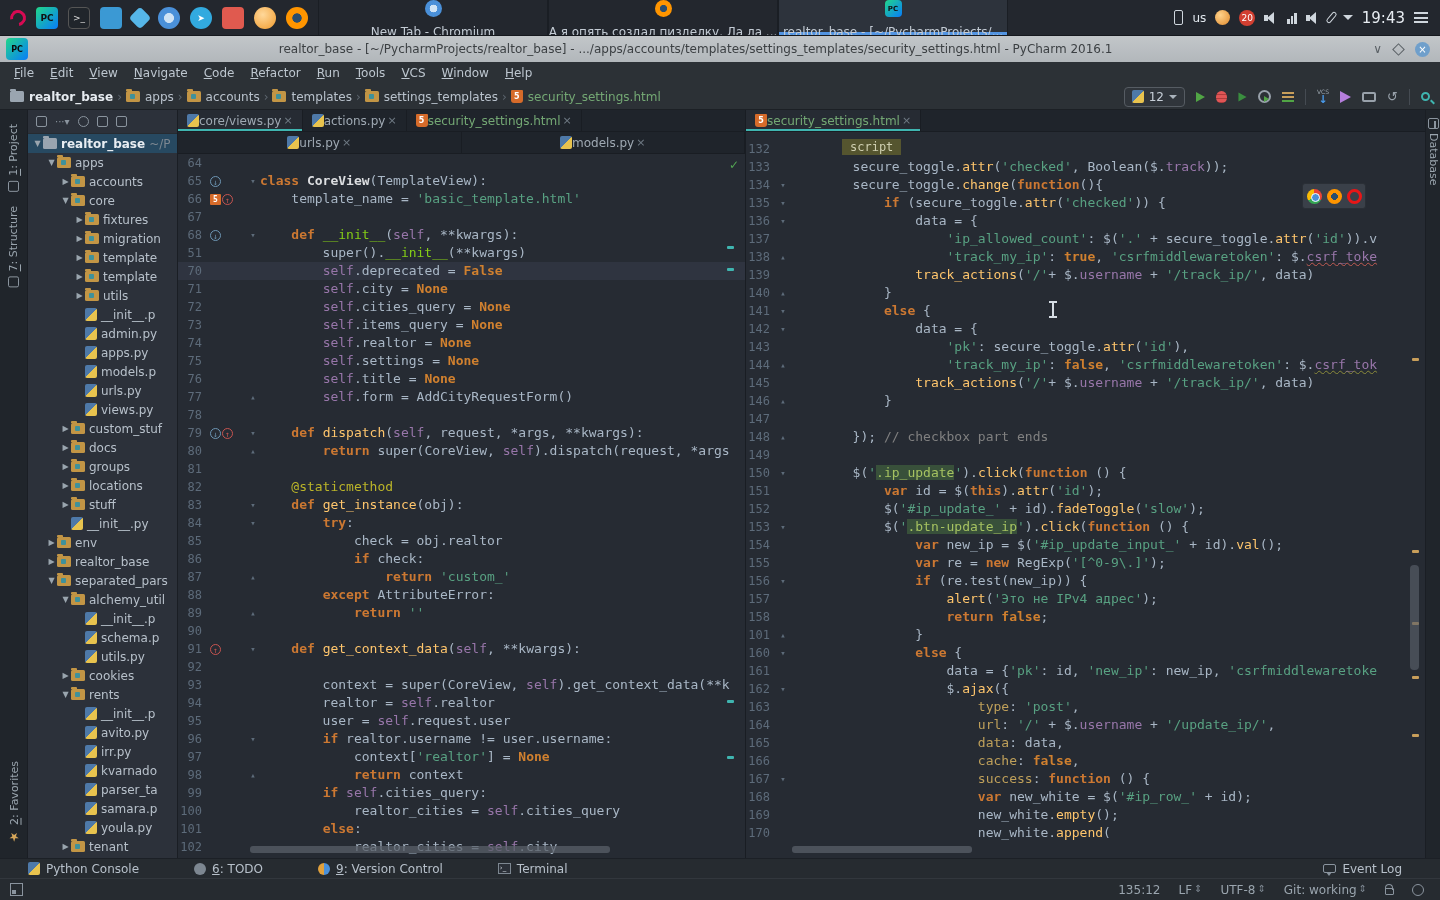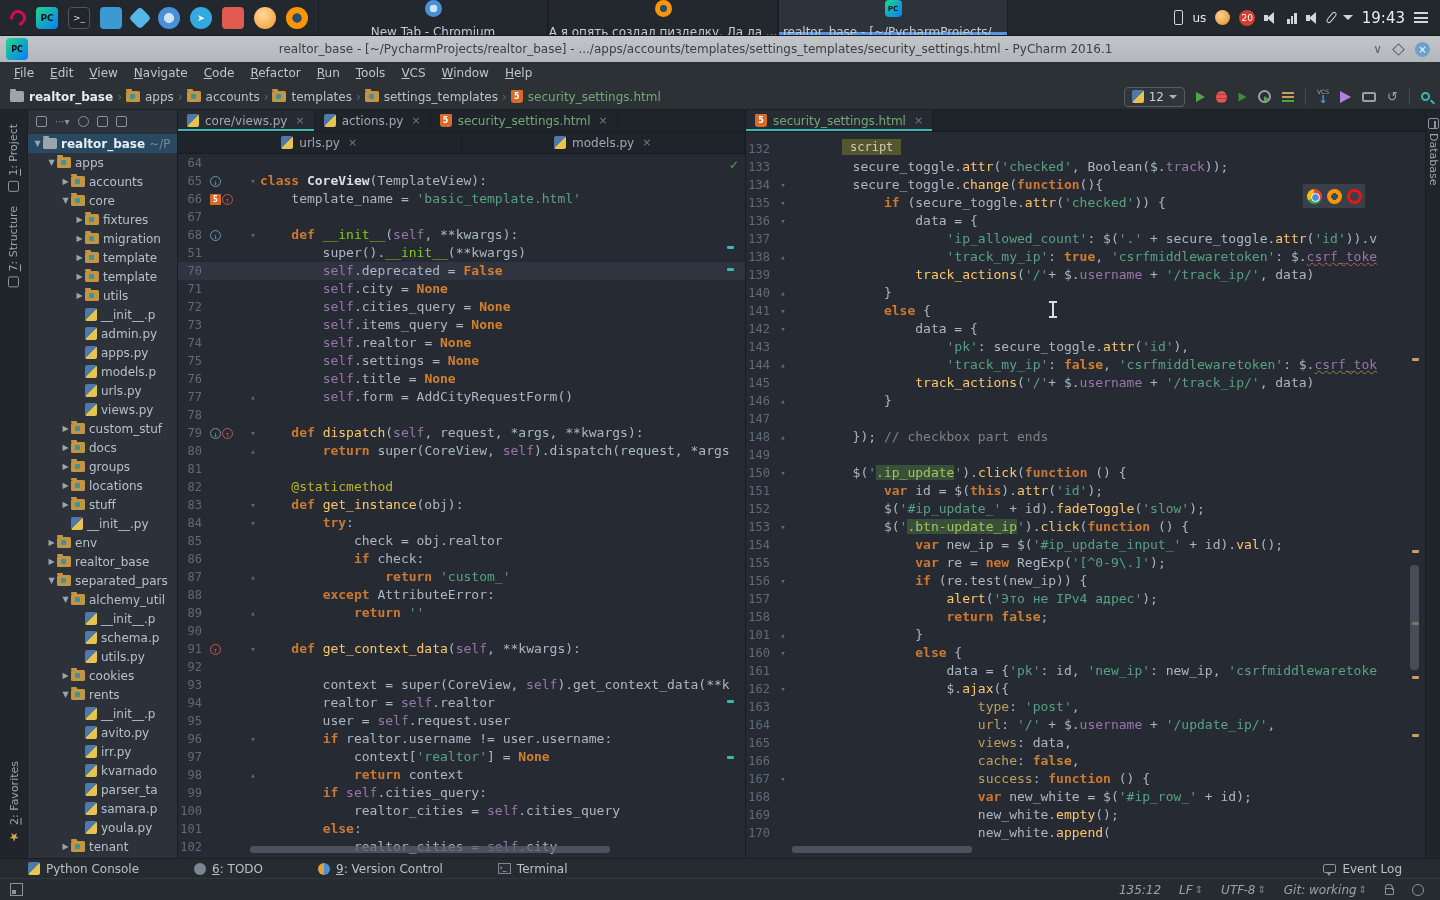--- a/index.html
+++ b/index.html
@@ -88,21 +88,21 @@
   .ic-folder.plain::after{display:none;}
   .ic-folder.gray{background:#9aa5b0;}
   .ic-folder.gray::before{background:#9aa5b0;}
   .ic-py{width:12px;height:13px;border-radius:2px;background:linear-gradient(135deg,#4e79a8 50%,#e8c34e 50%);flex:none;}
   .ic-html{width:12px;height:13px;background:#d66b2a;border-radius:1px 1px 3px 3px;color:#fff;font-size:8px;font-weight:bold;display:flex;align-items:center;justify-content:center;flex:none;}
   
   .editor{position:absolute;top:0;height:748px;background:#262b33;overflow:hidden;}
   #ed-left{left:178px;width:568px;border-right:1px solid #191d23;}
   #ed-right{left:746px;width:679px;}
   .tabbar{height:22px;background:#1f242b;display:flex;align-items:stretch;border-bottom:1px solid #191d23;}
-  .tab{display:flex;align-items:center;gap:6px;padding:0 9px;font-size:12px;color:#9fa9b3;border-right:1px solid #191d23;white-space:nowrap;}
+  .tab{display:flex;align-items:center;padding:0 9px;font-size:12px;color:#9fa9b3;border-right:1px solid #191d23;white-space:nowrap;}
   .tab.active{background:#262b33;box-shadow:inset 0 -2px 0 #3fb5b0;}
   .tab.green .tlbl{color:#74a874;}
   .tab .x{color:#6f7a84;font-size:11px;margin-left:2px;}
   .tab.fill{flex:1;justify-content:center;}
   
   .codewrap{position:absolute;left:0;right:0;bottom:0;font-family:"DejaVu Sans Mono","Liberation Mono",monospace;font-size:13px;line-height:18px;}
   #ed-left .codewrap{top:44px;}
   #ed-right .codewrap{top:30px;}
   .code-line{display:flex;height:18px;white-space:pre;}
   .code-line.current{background:#2f3440;}
@@ -146,21 +146,21 @@
   .tb-item:first-child{margin-left:20px;}
   .tb-item u{text-decoration:underline;}
   .tb-right{margin-left:auto;display:flex;align-items:center;gap:6px;margin-right:30px;}
   .bubble{width:13px;height:9px;border:1.5px solid #8a949e;border-radius:2px;position:relative;}
   .bubble::after{content:"";position:absolute;left:2px;bottom:-4px;border-left:3px solid transparent;border-right:3px solid transparent;border-top:4px solid #8a949e;}
   .ic-term{width:13px;height:11px;background:#2b3038;border:1px solid #7d8791;color:#cfd6dd;font-size:7px;line-height:9px;padding-left:1px;}
   .ic-todo{width:12px;height:12px;border-radius:50%;background:#7d8791;position:relative;}
   .ic-vcs{width:12px;height:12px;border-radius:50%;background:linear-gradient(90deg,#e0a03c 50%,#4a90d9 50%);}
   #statusbar{position:absolute;left:0;top:878px;width:1440px;height:22px;background:#262b30;border-top:1px solid #32373d;display:flex;align-items:center;font-size:12px;color:#9aa5ae;padding:0 10px;}
   .sb-right{margin-left:auto;display:flex;align-items:center;gap:18px;margin-right:6px;}
-  .sb-item{display:flex;align-items:center;gap:2px;white-space:nowrap;font-style:italic;}
+  .sb-item{display:flex;gap:2px;white-space:nowrap;}
   .updown{font-size:10px;color:#7d8791;}
   .sb-sq{width:13px;height:13px;border:1.5px solid #8a949e;position:relative;}
   .sb-sq::after{content:"";position:absolute;left:1px;bottom:1px;width:4px;height:4px;background:#8a949e;}
   .lockic{width:9px;height:7px;border:1.5px solid #8a949e;border-radius:1px;position:relative;margin-top:4px;}
   .lockic::before{content:"";position:absolute;left:-1px;top:-5px;width:6px;height:5px;border:1.5px solid #8a949e;border-bottom:none;border-radius:4px 4px 0 0;}
   .hector{width:12px;height:12px;border:1.5px solid #8a949e;border-radius:50%;}
 </style>
 </head>
 <body>
 
@@ -632,21 +632,21 @@
         <div class="code-line"><span class="ln">155</span><span class="fold"></span><span class="codetxt"><span class="tk-t">                </span><span class="tk-k">var</span><span class="tk-t"> re = </span><span class="tk-k">new</span><span class="tk-t"> RegExp(</span><span class="tk-s">'[^0-9\.]'</span><span class="tk-t">);</span></span></div>
         <div class="code-line"><span class="ln">156</span><span class="fold">▾</span><span class="codetxt"><span class="tk-t">                </span><span class="tk-k">if</span><span class="tk-t"> (re.test(new_ip)) {</span></span></div>
         <div class="code-line"><span class="ln">157</span><span class="fold"></span><span class="codetxt"><span class="tk-t">                    </span><span class="tk-f">alert</span><span class="tk-t">(</span><span class="tk-s">'Это не IPv4 адрес'</span><span class="tk-t">);</span></span></div>
         <div class="code-line"><span class="ln">158</span><span class="fold"></span><span class="codetxt"><span class="tk-t">                    </span><span class="tk-k">return</span><span class="tk-t"> </span><span class="tk-b">false</span><span class="tk-t">;</span></span></div>
         <div class="code-line"><span class="ln">101</span><span class="fold">▴</span><span class="codetxt"><span class="tk-t">                }</span></span></div>
         <div class="code-line"><span class="ln">160</span><span class="fold">▾</span><span class="codetxt"><span class="tk-t">                </span><span class="tk-k">else</span><span class="tk-t"> {</span></span></div>
         <div class="code-line"><span class="ln">161</span><span class="fold"></span><span class="codetxt"><span class="tk-t">                    data = {</span><span class="tk-s">'pk'</span><span class="tk-t">: id, </span><span class="tk-s">'new_ip'</span><span class="tk-t">: new_ip, </span><span class="tk-s">'csrfmiddlewaretoke</span></span></div>
         <div class="code-line"><span class="ln">162</span><span class="fold">▾</span><span class="codetxt"><span class="tk-t">                    $.</span><span class="tk-f">ajax</span><span class="tk-t">({</span></span></div>
         <div class="code-line"><span class="ln">163</span><span class="fold"></span><span class="codetxt"><span class="tk-t">                        </span><span class="tk-o">type</span><span class="tk-t">: </span><span class="tk-s">'post'</span><span class="tk-t">,</span></span></div>
         <div class="code-line"><span class="ln">164</span><span class="fold"></span><span class="codetxt"><span class="tk-t">                        </span><span class="tk-o">url</span><span class="tk-t">: </span><span class="tk-s">'/'</span><span class="tk-t"> + $.</span><span class="tk-v">username</span><span class="tk-t"> + </span><span class="tk-s">'/update_ip/'</span><span class="tk-t">,</span></span></div>
-        <div class="code-line"><span class="ln">165</span><span class="fold"></span><span class="codetxt"><span class="tk-t">                        </span><span class="tk-o">views</span><span class="tk-t">: data,</span></span></div>
+        <div class="code-line"><span class="ln">165</span><span class="fold"></span><span class="codetxt"><span class="tk-t">                        </span><span class="tk-o">data</span><span class="tk-t">: data,</span></span></div>
         <div class="code-line"><span class="ln">166</span><span class="fold"></span><span class="codetxt"><span class="tk-t">                        </span><span class="tk-o">cache</span><span class="tk-t">: </span><span class="tk-b">false</span><span class="tk-t">,</span></span></div>
         <div class="code-line"><span class="ln">167</span><span class="fold">▾</span><span class="codetxt"><span class="tk-t">                        </span><span class="tk-o">success</span><span class="tk-t">: </span><span class="tk-k">function</span><span class="tk-t"> () {</span></span></div>
         <div class="code-line"><span class="ln">168</span><span class="fold"></span><span class="codetxt"><span class="tk-t">                        </span><span class="tk-k">var</span><span class="tk-t"> new_white = $(</span><span class="tk-s">'#ip_row_'</span><span class="tk-t"> + id);</span></span></div>
         <div class="code-line"><span class="ln">169</span><span class="fold"></span><span class="codetxt"><span class="tk-t">                        new_white.</span><span class="tk-f">empty</span><span class="tk-t">();</span></span></div>
         <div class="code-line"><span class="ln">170</span><span class="fold"></span><span class="codetxt"><span class="tk-t">                        new_white.</span><span class="tk-f">append</span><span class="tk-t">(</span></span></div>
       </div>
     <span class="stripe-mark" style="left:666px;top:248px;background:#c89e5a;"></span>
     <span class="stripe-mark" style="left:666px;top:440px;background:#c89e5a;"></span>
     <span class="stripe-mark" style="left:666px;top:512px;background:#c89e5a;"></span>
     <span class="stripe-mark" style="left:666px;top:566px;background:#c89e5a;"></span>

